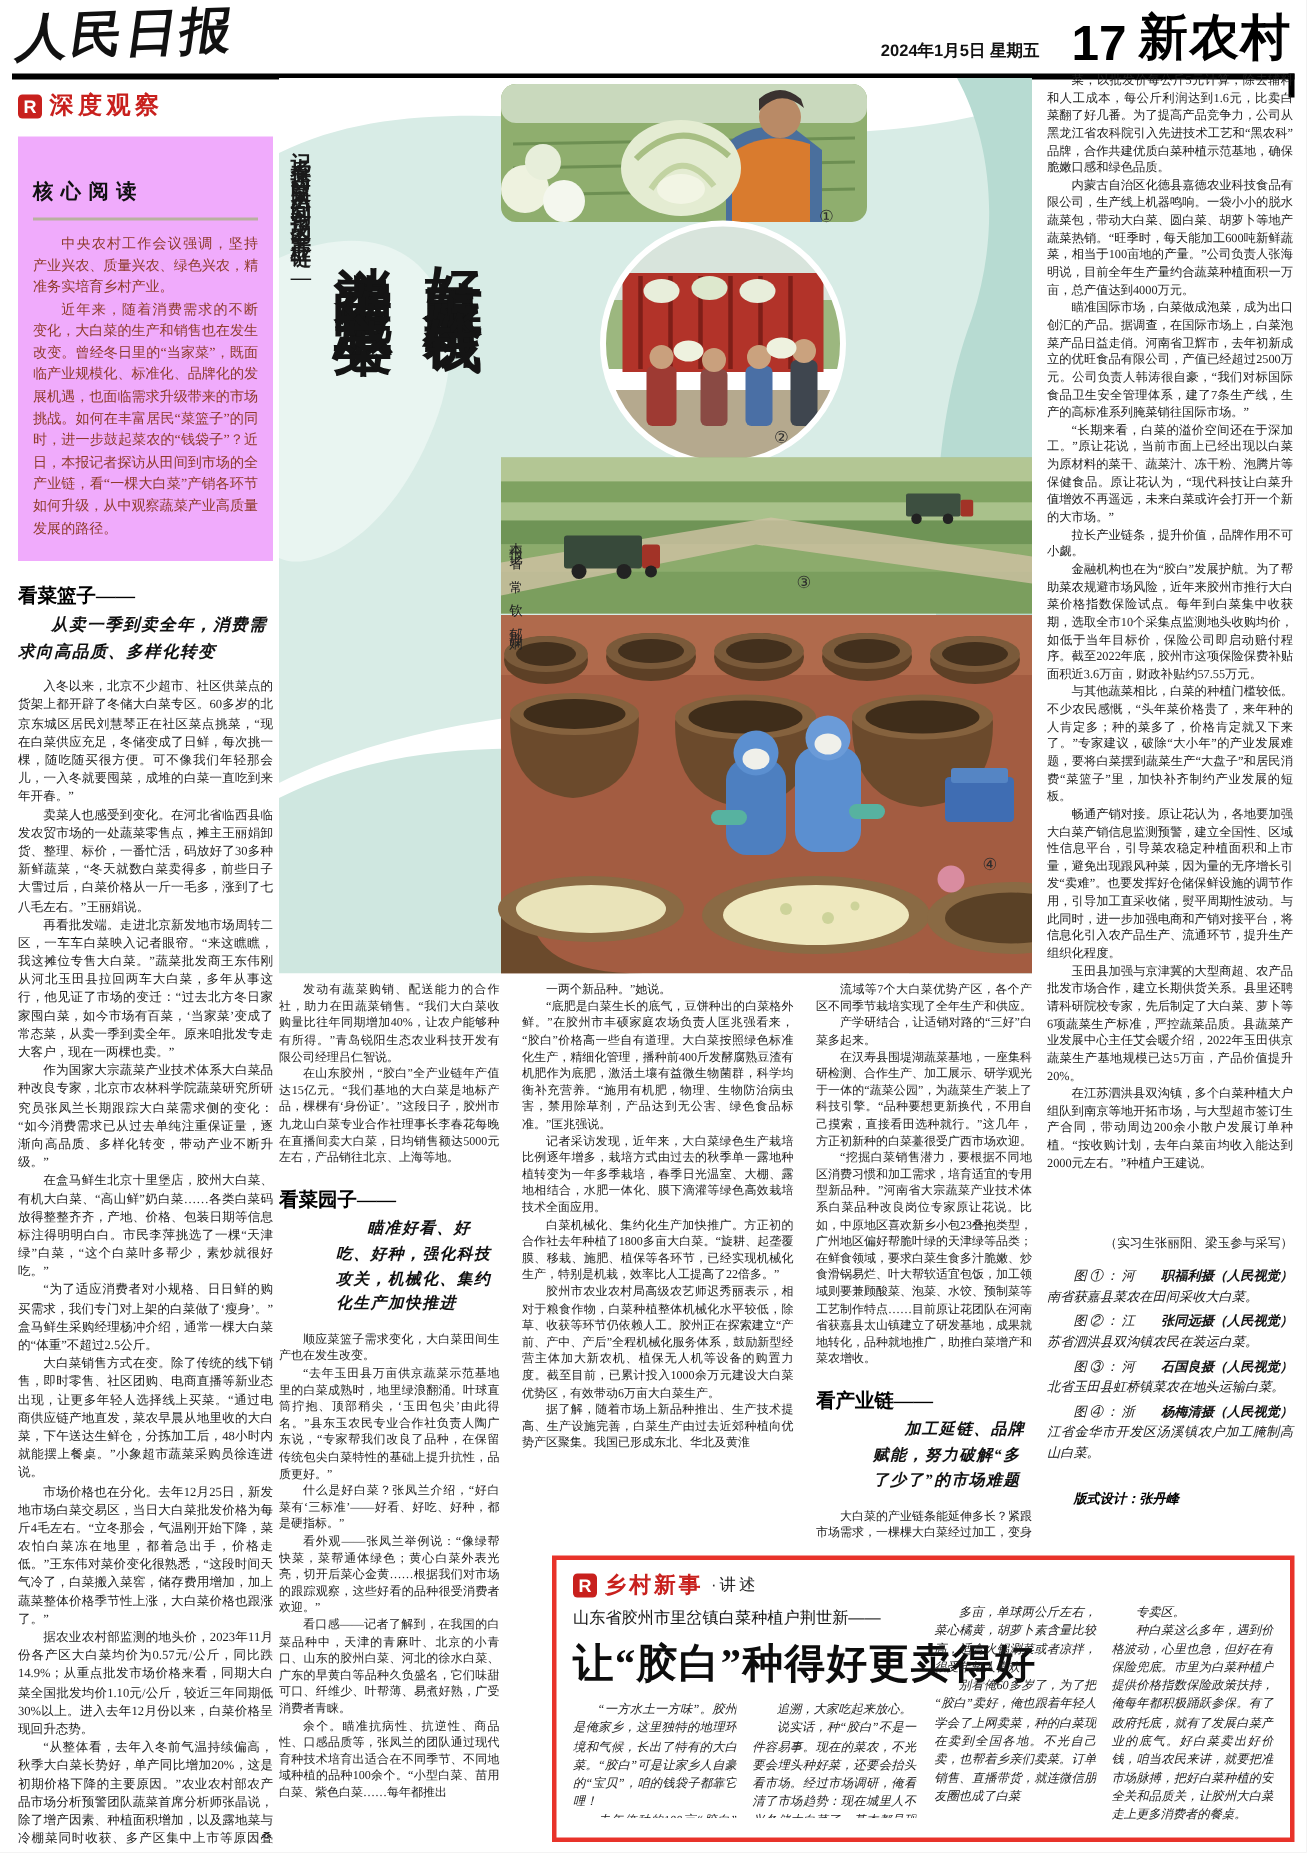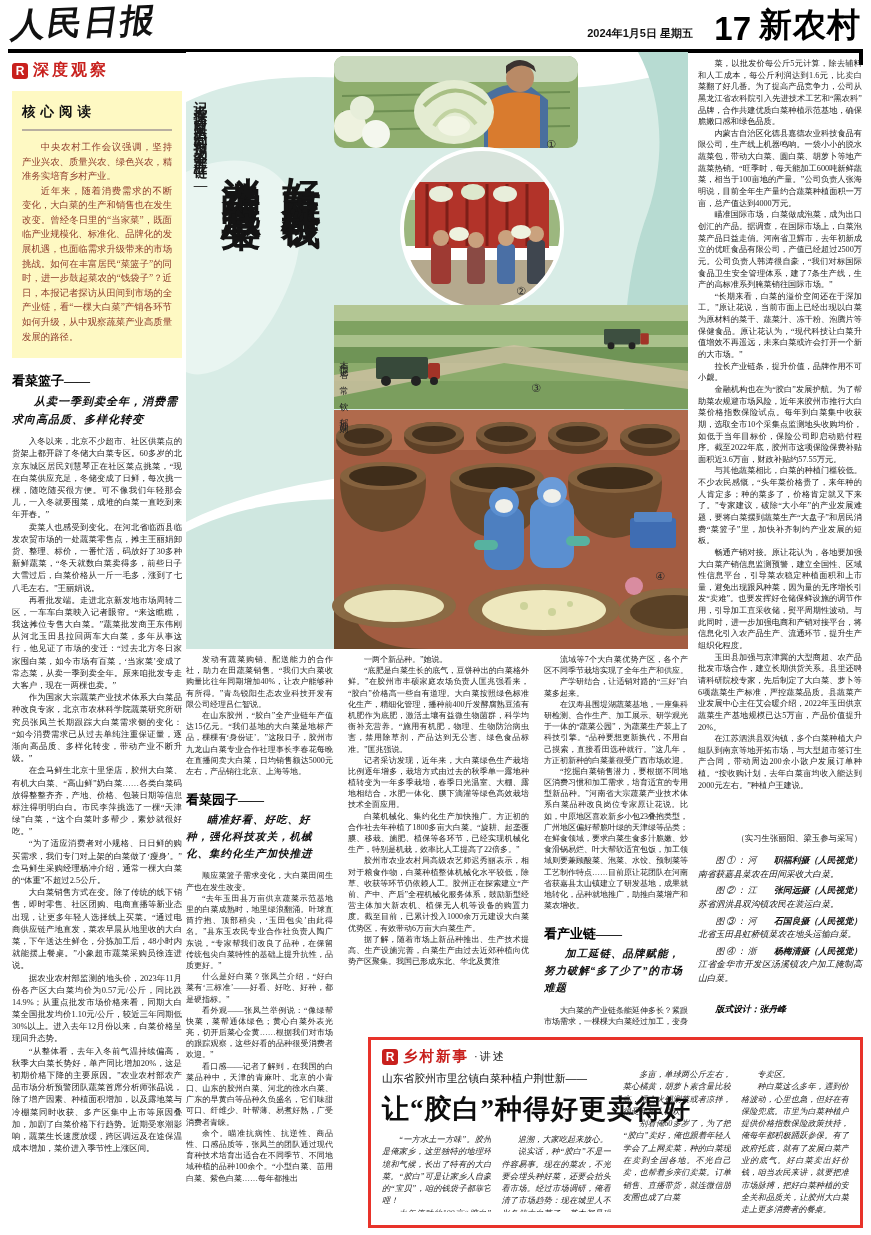--- a/index.html
+++ b/index.html
@@ -23,21 +23,21 @@
   
   .p { font-size:8.4px; line-height:1.45; color:#1d1d1d; text-indent:2em; text-align:justify; }
   .tag-row { display:flex; align-items:center; gap:5px; }
   .tag-icon { width:16px; height:16px; background:#c8201d; color:#fff; border-radius:3px;
               font:bold 12px/16px "Liberation Sans","DejaVu Sans",sans-serif; text-align:center; }
   .tag-text { color:#c8201d; font-weight:bold; font-size:16px; letter-spacing:3px;
               font-family:"Liberation Sans","DejaVu Sans",sans-serif;text-align:center; }
 
   
   .col-left { position:absolute; left:12px; top:60px; width:170px; height:1170px; overflow:hidden; }
-  .core-box { margin-top:10px; background:#fef9c3; padding:12px 10px 14px; }
+  .core-box { margin-top:10px; background:#f0abfc; padding:28px 10px 14px; }
   .core-title { font-size:13.5px; font-weight:bold; letter-spacing:5px; color:#111; }
   .core-rule { height:2px; background:#b9b0a0; margin:8px 0 9px; }
   .core-box .p { font-size:9.4px; line-height:1.55; color:#8e3b2b; }
   .sec-head { margin:14px 0 8px; }
   .sec-title { font-size:13px; font-weight:bold; color:#000; }
   .sec-sub { font-size:11px; font-weight:bold; font-style:italic; letter-spacing:1px;
              line-height:1.6; margin-top:3px; text-indent:2em; color:#111; }
 
   
   .montage { position:absolute; left:186px; top:52px; width:502px; height:597px; }
@@ -51,24 +51,24 @@
   .v-title.left { left:28px; }
   .v-byline { position:absolute; left:151px; top:302px; height:220px; font-size:9px;
               letter-spacing:3px; color:#222; }
   .badge { position:absolute; font-family:"DejaVu Sans",sans-serif; font-size:11px; color:#2c2c2c; }
 
   
   .colA { position:absolute; left:186px; top:654px; width:147px; height:576px; overflow:hidden; }
   .colB { position:absolute; left:348px; top:654px; width:181px; height:374px; overflow:hidden; }
   .colC { position:absolute; left:544px; top:654px; width:144px; height:374px; overflow:hidden; }
   .colA .p, .colB .p, .colC .p { font-size:8px; line-height:1.4; }
-  .colA .sec-sub, .colC .sec-sub { font-size:10.5px; }
-
-  
-  .col-right { position:absolute; left:698px; top:58px; width:164px; height:1172px;font-family:Liberation Serif, serif; }
+  .colA .sec-sub, .colC .sec-sub { font-size:10.5px;margin-left:38px; }
+
+  
+  .col-right { position:absolute; left:698px; top:48px; width:164px; height:1172px;font-family:Liberation Serif, serif; }
   .col-right .flow { height:770px; overflow:hidden; }
   .col-right .p { font-size:8.2px; line-height:1.42; }
   .note { text-align:right; font-size:8.4px; margin-top:5px; color:#1d1d1d; }
   .captions { margin-top:10px; }
   .caption { font-size:8.8px; line-height:1.55; color:#151515; text-indent:2em; text-align:justify;
              margin-bottom:3px; font-style:italic; }
   .caption .credit { font-weight:bold; float:right; }
   .design { font-size:8.8px; font-style:italic; text-indent:2em; margin-top:18px; font-weight:bold; }
 
   
@@ -121,20 +121,21 @@
       <div class="sec-sub">从卖一季到卖全年，消费需求向高品质、多样化转变</div>
     </div>
     <div>
         <p class="p">入冬以来，北京不少超市、社区供菜点的货架上都开辟了冬储大白菜专区。60多岁的北京东城区居民刘慧琴正在社区菜点挑菜，“现在白菜供应充足，冬储变成了日鲜，每次挑一棵，随吃随买很方便。可不像我们年轻那会儿，一入冬就要囤菜，成堆的白菜一直吃到来年开春。”</p>
         <p class="p">卖菜人也感受到变化。在河北省临西县临发农贸市场的一处蔬菜零售点，摊主王丽娟卸货、整理、标价，一番忙活，码放好了30多种新鲜蔬菜，“冬天就数白菜卖得多，前些日子大雪过后，白菜价格从一斤一毛多，涨到了七八毛左右。”王丽娟说。</p>
         <p class="p">再看批发端。走进北京新发地市场周转二区，一车车白菜映入记者眼帘。“来这瞧瞧，我这摊位专售大白菜。”蔬菜批发商王东伟刚从河北玉田县拉回两车大白菜，多年从事这行，他见证了市场的变迁：“过去北方冬日家家囤白菜，如今市场有百菜，‘当家菜’变成了常态菜，从卖一季到卖全年。原来咱批发专走大客户，现在一两棵也卖。”</p>
         <p class="p">作为国家大宗蔬菜产业技术体系大白菜品种改良专家，北京市农林科学院蔬菜研究所研究员张凤兰长期跟踪大白菜需求侧的变化：“如今消费需求已从过去单纯注重保证量，逐渐向高品质、多样化转变，带动产业不断升级。”</p>
         <p class="p">在盒马鲜生北京十里堡店，胶州大白菜、有机大白菜、“高山鲜”奶白菜……各类白菜码放得整整齐齐，产地、价格、包装日期等信息标注得明明白白。市民李萍挑选了一棵“天津绿”白菜，“这个白菜叶多帮少，素炒就很好吃。”</p>
         <p class="p">“为了适应消费者对小规格、日日鲜的购买需求，我们专门对上架的白菜做了‘瘦身’。”盒马鲜生采购经理杨冲介绍，通常一棵大白菜的“体重”不超过2.5公斤。</p>
         <p class="p">大白菜销售方式在变。除了传统的线下销售，即时零售、社区团购、电商直播等新业态出现，让更多年轻人选择线上买菜。“通过电商供应链产地直发，菜农早晨从地里收的大白菜，下午送达生鲜仓，分拣加工后，48小时内就能摆上餐桌。”小象超市蔬菜采购员徐连进说。</p>
+        <p class="p">市场价格也在分化。去年12月25日，新发地市场白菜交易区，当日大白菜批发价格为每斤4毛左右。“立冬那会，气温刚开始下降，菜农怕白菜冻在地里，都着急出手，价格走低。”王东伟对菜价变化很熟悉，“这段时间天气冷了，白菜搬入菜窖，储存费用增加，加上蔬菜整体价格季节性上涨，大白菜价格也跟涨了。”</p>
         <p class="p">据农业农村部监测的地头价，2023年11月份各产区大白菜均价为0.57元/公斤，同比跌14.9%；从重点批发市场价格来看，同期大白菜全国批发均价1.10元/公斤，较近三年同期低30%以上。进入去年12月份以来，白菜价格呈现回升态势。</p>
         <p class="p">“从整体看，去年入冬前气温持续偏高，秋季大白菜长势好，单产同比增加20%，这是初期价格下降的主要原因。”农业农村部农产品市场分析预警团队蔬菜首席分析师张晶说，除了增产因素、种植面积增加，以及露地菜与冷棚菜同时收获、多产区集中上市等原因叠加，加剧了白菜价格下行趋势。近期受寒潮影响，蔬菜生长速度放缓，跨区调运及在途保温成本增加，菜价进入季节性上涨区间。</p>
       </div>
   </div>
 
   <div class="montage">
     <svg class="mbg" viewBox="0 0 502 597" aria-hidden="true">
       <rect width="502" height="597" fill="#ffffff"></rect>
       <path d="M0,50 C130,-15 320,75 502,15 L502,360 C370,440 160,390 0,470 Z" fill="#d8ece6"></path>
       <path d="M502,0 L502,597 L420,597 C465,450 410,300 462,160 C482,100 474,40 452,0 Z" fill="#b7dbd2"></path>

